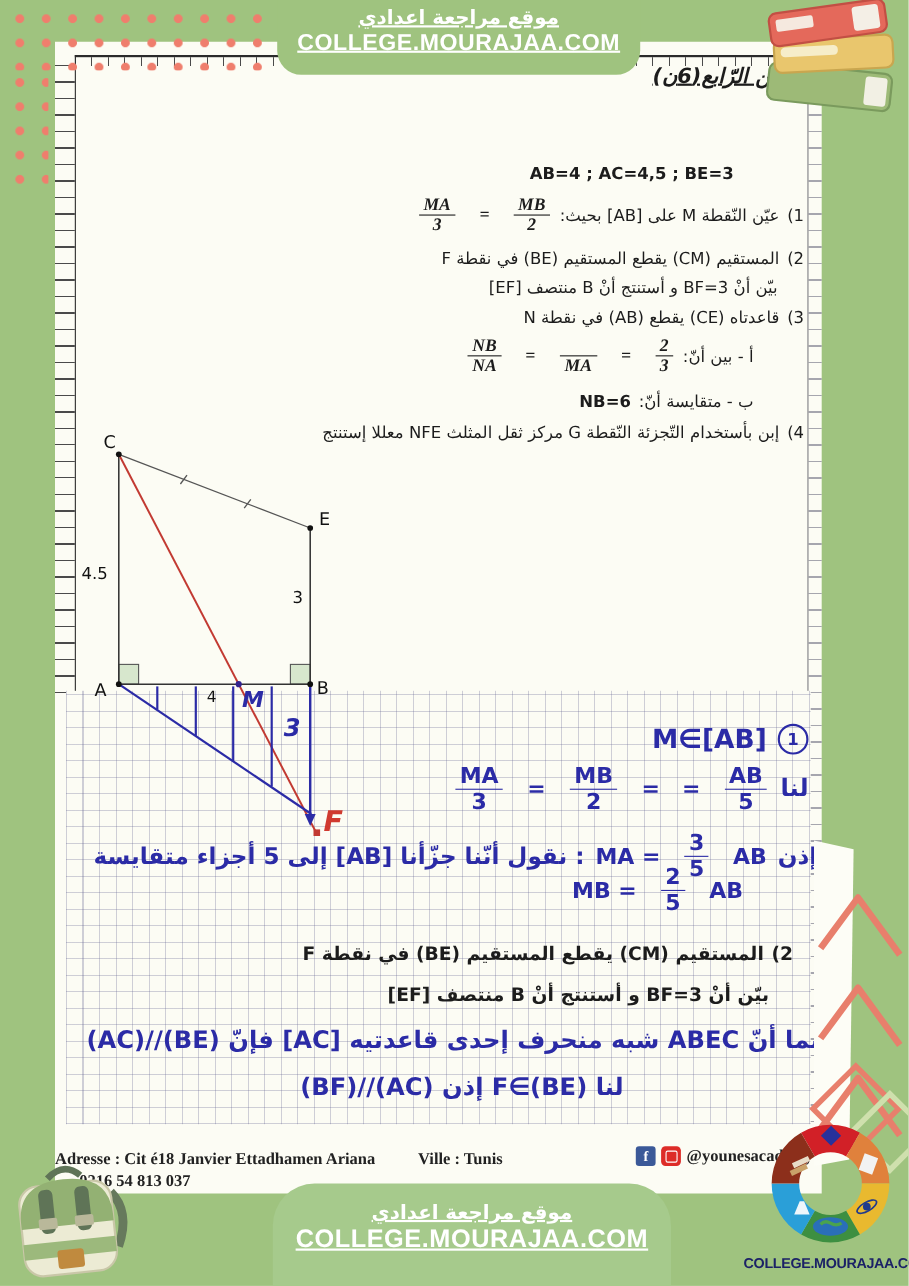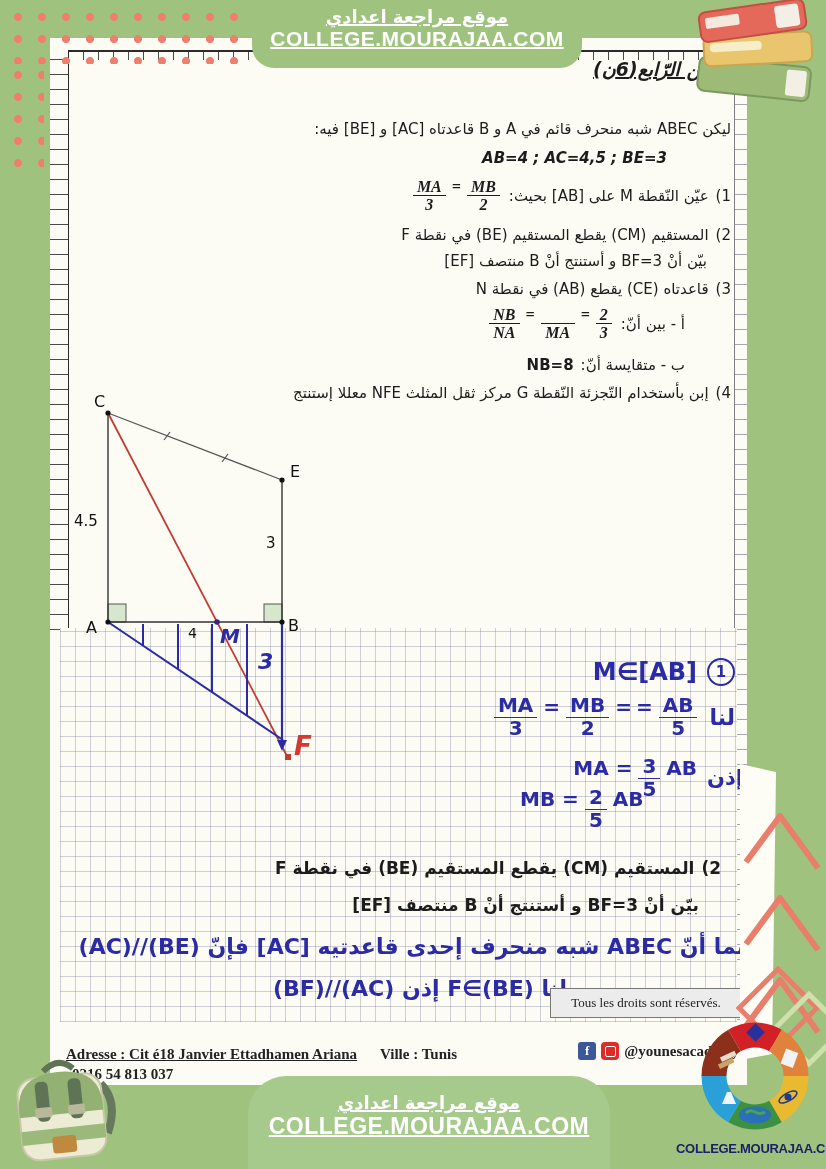--- a/index.html
+++ b/index.html
@@ -21,21 +21,21 @@
         background-color:#fcfcf4;
         background-image:
           repeating-linear-gradient(0deg,rgba(100,100,145,.30) 0 1px,transparent 1px 15px),
           repeating-linear-gradient(90deg,rgba(100,100,145,.30) 0 1px,transparent 1px 15px);}
   
   .pline{position:absolute;font:15px "DejaVu Sans",sans-serif;color:#1c1c1c;display:flex;
          gap:7px;align-items:center;white-space:nowrap;z-index:3;}
   .ptitle{font:italic 700 19px "DejaVu Sans",sans-serif;text-decoration:underline;
           text-decoration-thickness:2px;}
   .bold{font-weight:700;}
-  .eqrow{display:inline-flex;align-items:flex-start;gap:4px;direction:ltr;}
+  .eqrow{display:inline-flex;align-items:center;gap:20px;direction:ltr;}
   .fr{display:inline-flex;flex-direction:column;align-items:center;line-height:1.08;margin:0 2px;}
   .fr .fn{padding:0 4px;border-bottom:1.6px solid currentColor;}
   .fr .fn.blank{min-width:26px;height:17px;}
   .printedfr{font:italic 700 16px "Liberation Serif",serif;color:#1c1c1c;}
   
   .hand{position:absolute;color:#2b2ba6;font-family:"DejaVu Sans",sans-serif;font-weight:700;
         white-space:nowrap;z-index:3;display:flex;align-items:center;gap:10px;}
   .handfr{font:700 20px "DejaVu Sans",sans-serif;}
   .circleno{display:inline-flex;align-items:center;justify-content:center;width:24px;height:24px;
         border:2px solid #2b2ba6;border-radius:50%;font:700 15px "DejaVu Sans",sans-serif;}
@@ -80,22 +80,21 @@
     <div class="l2">COLLEGE.MOURAJAA.COM</div>
   </div>
 
   <div id="page">
     <div class="rulerTop"></div>
     <div class="rulerLeft"></div>
     <div class="rulerRight"></div>
     <div class="graph"></div>
 
     <div class="pline ptitle" style="right:14px;top:20px;">تمرين الرّابع(6ن)</div>
-    <div class="pline" dir="rtl" style="right:16px;top:82px;">ليكن ABEC شبه منحرف قائم في A و B قاعدتاه [AC] و [BE] فيه:</div>
-    <div class="pline bold" style="right:80px;top:111px;font-style:italic;">AB=4 ;  AC=4,5   ;   BE=3</div>
+    <div class="pline bold" style="right:80px;top:111px;">AB=4 ;  AC=4,5   ;   BE=3</div>
 
     <div class="pline" dir="rtl" style="right:16px;top:140px;">
       <span>1)</span>
       <span>عيّن النّقطة M على [AB] بحيث:</span>
       <span class="eqrow printedfr">
         <span class="fr">
             <span class="fn">MA</span>
             <span class="fd">3</span>
           </span>
         <span>=</span>
@@ -130,21 +129,21 @@
           </span>
         <span>=</span>
         <span class="fr">
             <span class="fn">2</span>
             <span class="fd">3</span>
           </span>
       </span>
     </div>
     <div class="pline" dir="rtl" style="right:62px;top:318px;">
       <span>ب - متقايسة أنّ:</span>
-      <span class="bold">NB=8</span>
+      <span class="bold">NB=6</span>
     </div>
     <div class="pline" dir="rtl" style="right:16px;top:346px;">
       <span>4)</span>
       <span>إبن بأستخدام التّجزئة النّقطة G مركز ثقل المثلث NFE معللا إستنتج</span>
     </div>
 
     <svg class="absvg" style="left:20px;top:355px;z-index:2;" width="280" height="410" viewBox="0 0 280 410">
 
       <rect x="38" y="211" width="18" height="18" fill="#d7e7cd" stroke="#555" stroke-width="1"></rect>
       <rect x="194" y="211" width="18" height="18" fill="#d7e7cd" stroke="#555" stroke-width="1"></rect>
@@ -212,20 +211,21 @@
     <div class="hand" dir="rtl" style="right:4px;top:718px;font-size:21px;">
       <span>إذن</span>
       <span class="eqrow handfr">
         <span>MA =</span>
         <span class="fr">
             <span class="fn">3</span>
             <span class="fd">5</span>
           </span>
         <span>AB</span>
       </span>
+      <span>: نقول أنّنا جزّأنا [AB] إلى 5 أجزاء متقايسة</span>
     </div>
     <div class="hand" style="left:470px;top:749px;font-size:22px;">
       <span class="eqrow handfr">
         <span>MB =</span>
         <span class="fr">
             <span class="fn">2</span>
             <span class="fd">5</span>
           </span>
         <span>AB</span>
       </span>
@@ -233,23 +233,22 @@
 
     <div class="pline" dir="rtl" style="right:26px;top:820px;font-size:17px;font-weight:700;">
       <span>2)</span>
       <span>المستقيم (CM) يقطع المستقيم (BE) في نقطة F</span>
     </div>
     <div class="pline" dir="rtl" style="right:48px;top:857px;font-size:17px;font-weight:700;">بيّن أنْ BF=3 و أستنتج أنْ B منتصف [EF]</div>
 
     <div class="hand" dir="rtl" style="right:2px;top:896px;font-size:22px;">بما أنّ ABEC شبه منحرف إحدى قاعدتيه [AC] فإنّ (BE)//(AC)</div>
     <div class="hand" dir="rtl" style="right:180px;top:938px;font-size:22px;">لنا F∈(BE) إذن (AC)//(BF)</div>
 
-    <div class="rights">Tous les droits sont réservés.</div>
-
-    <div class="pfoot" style="left:16px;top:1008px;text-decoration:underline;">Adresse : Cit é18 Janvier Ettadhamen Ariana</div>
+
+    <div class="pfoot" style="left:0;top:1008px;">Adresse : Cit é18 Janvier Ettadhamen Ariana</div>
     <div class="pfoot" style="left:330px;top:1008px;">Ville : Tunis</div>
     <div class="pfoot social" style="right:8px;top:1004px;">
       <span class="fbic">f</span>
       <span class="ytic">
           <span></span>
         </span>
       <span>@younesacademy</span>
     </div>
     <div class="pfoot" style="left:22px;top:1028px;">0216 54 813 037</div>
   </div>

